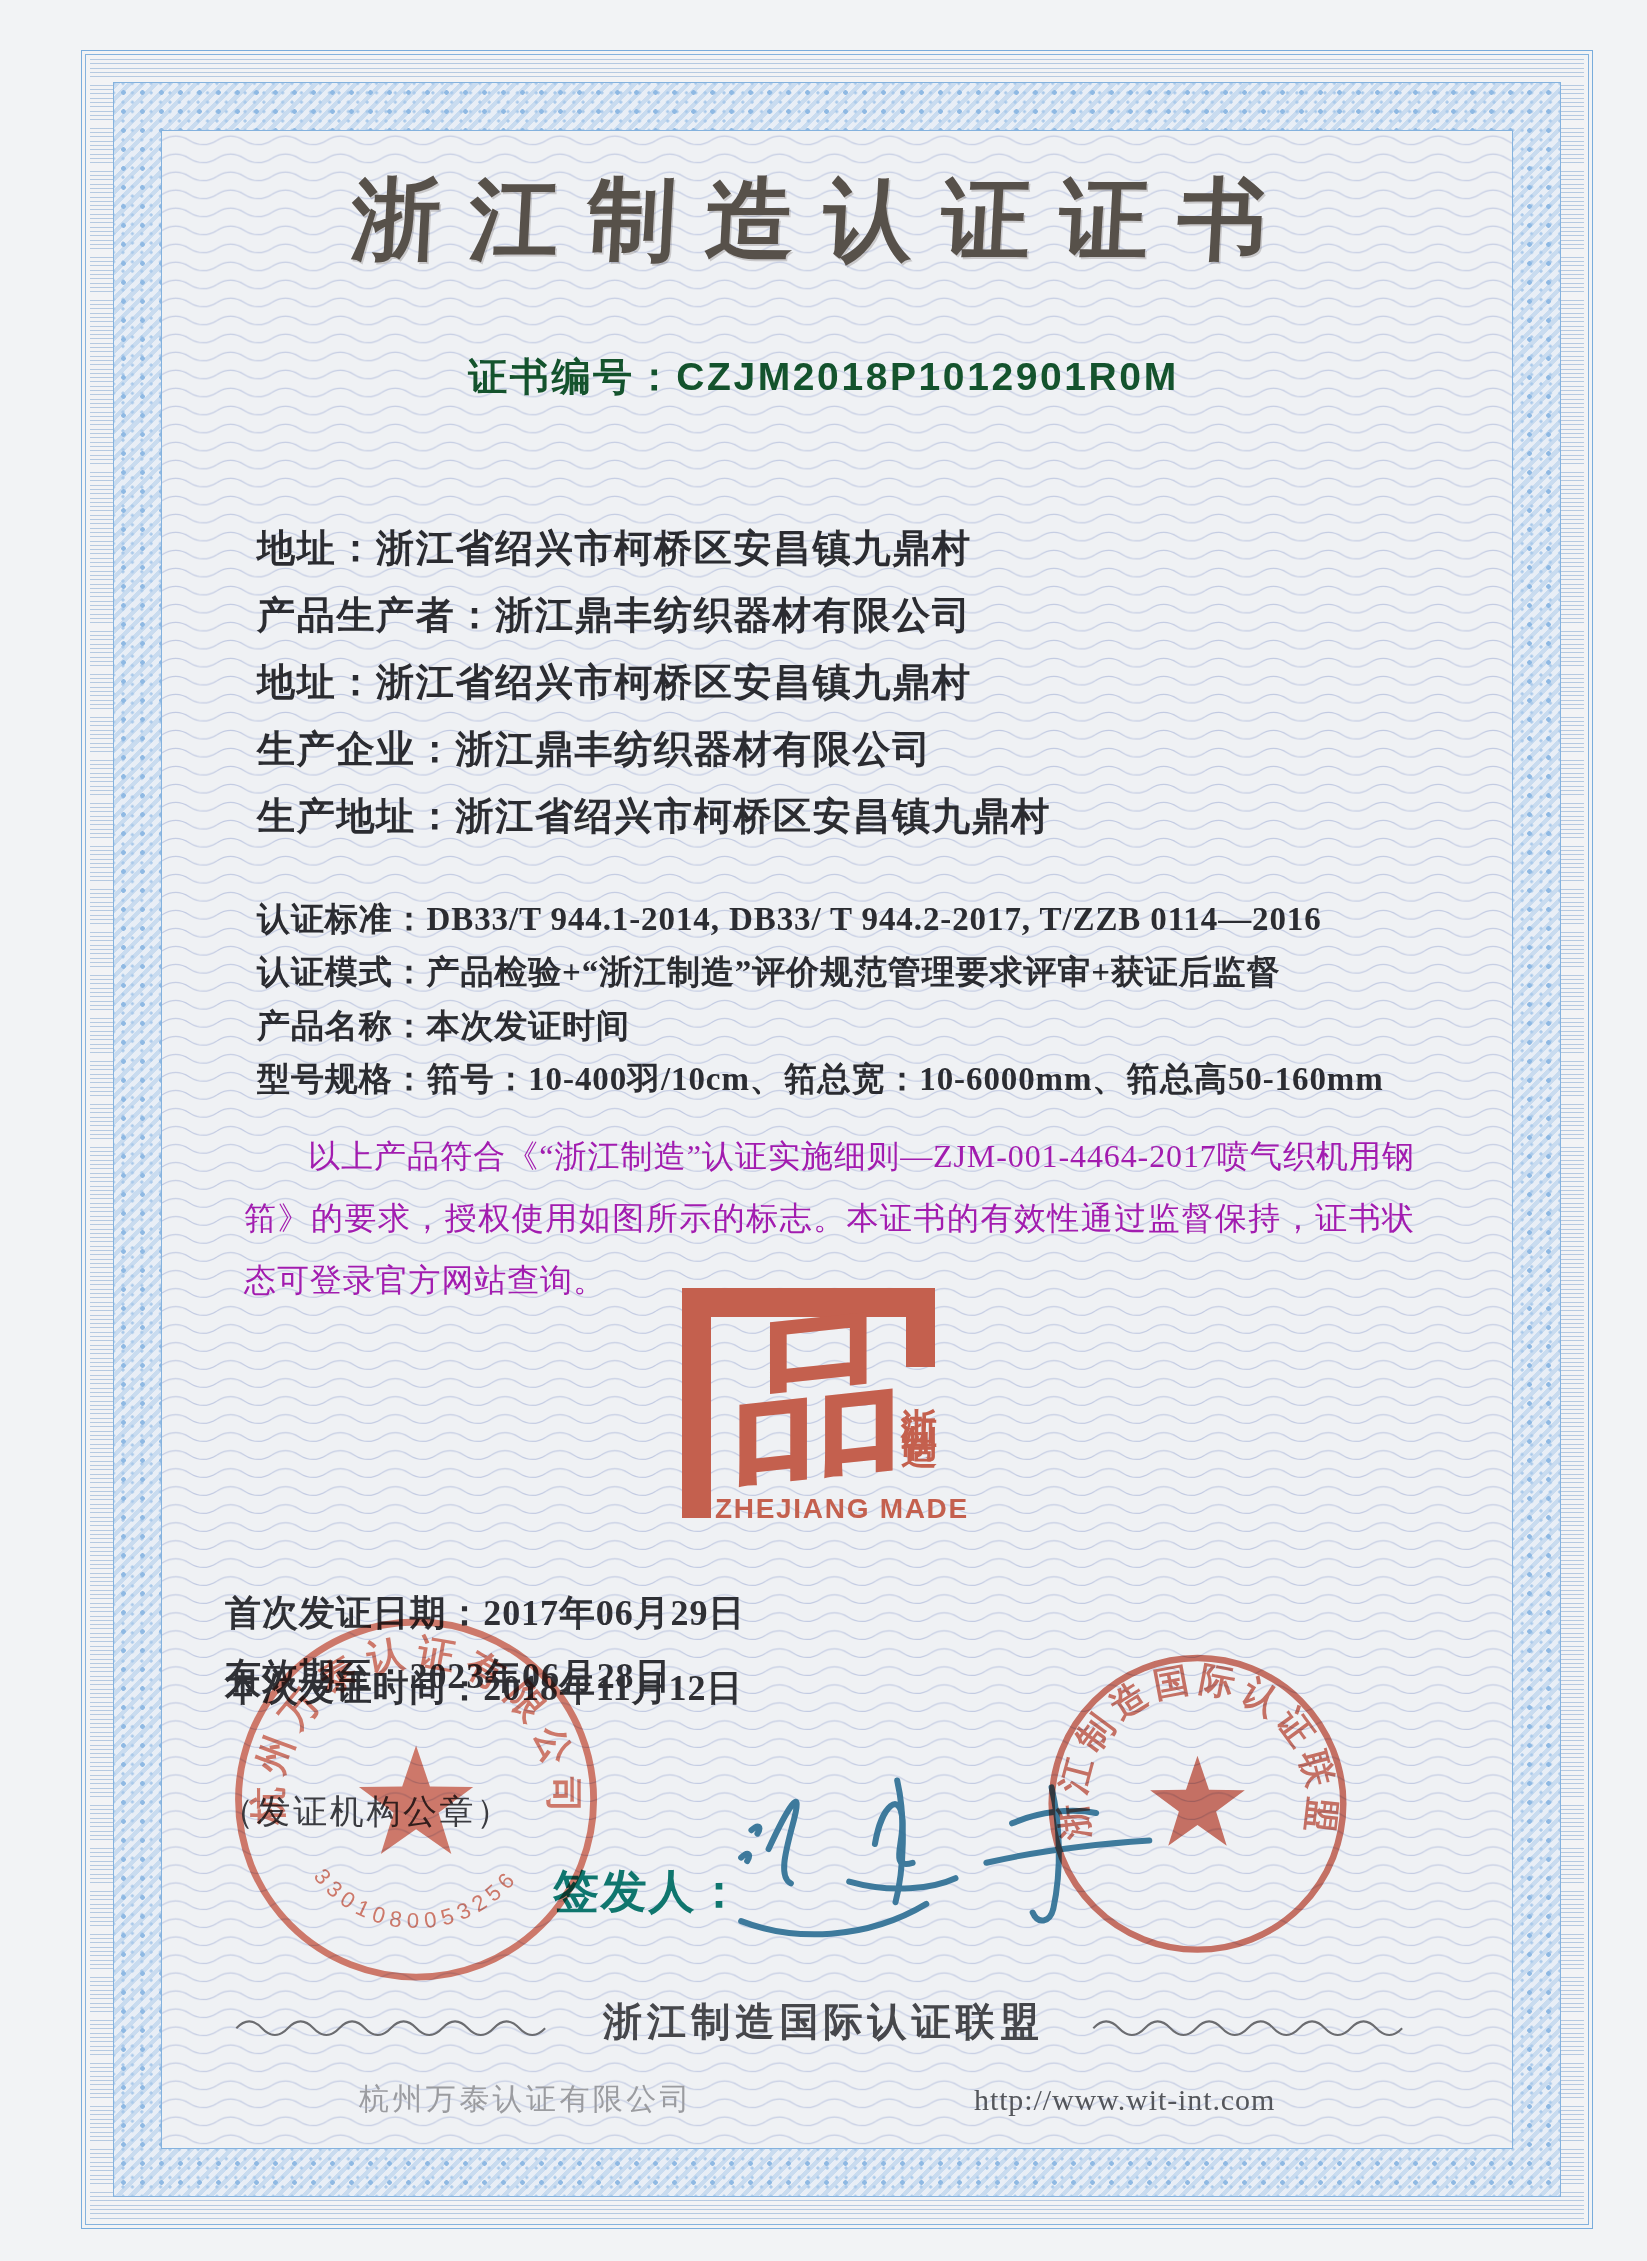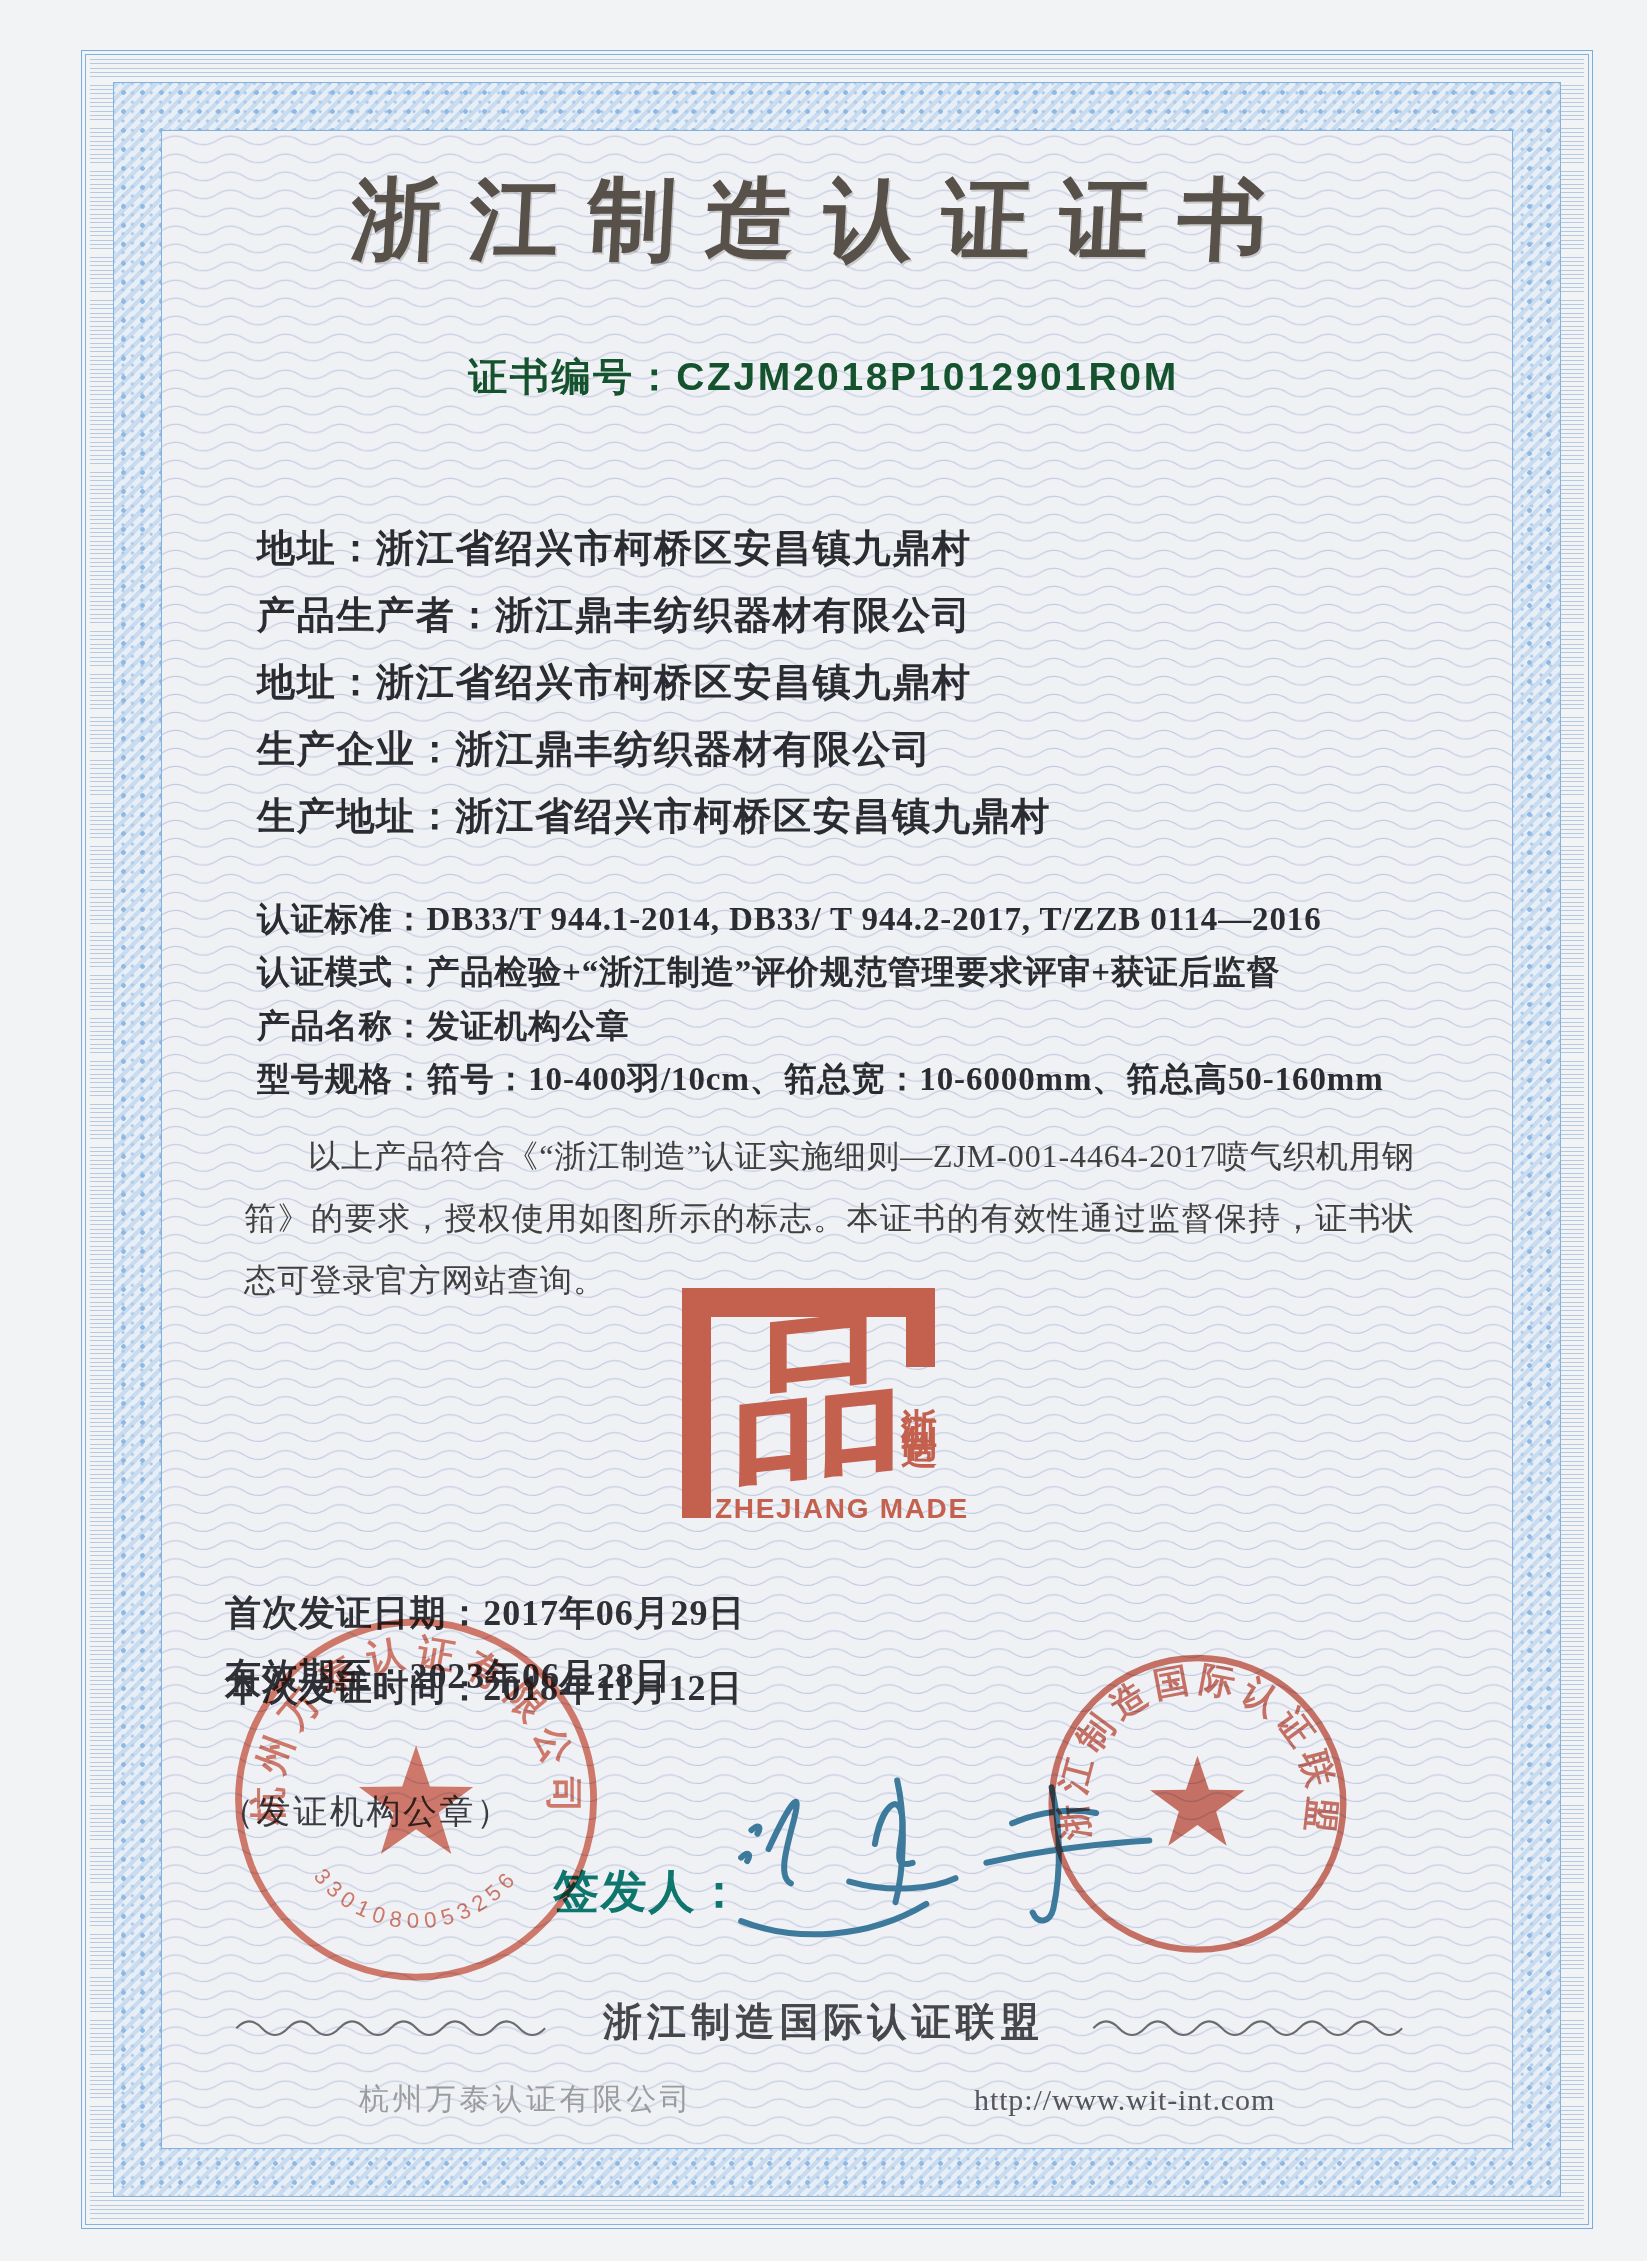--- a/index.html
+++ b/index.html
@@ -39,21 +39,21 @@
     font-family:"Liberation Sans","DejaVu Sans",sans-serif;
     font-size:39px;font-weight:700;color:#14532d;letter-spacing:2.6px;white-space:nowrap;}
 
   .info-line{left:257px;font-size:38px;font-weight:700;color:#2b2c31;letter-spacing:1.7px;white-space:nowrap;}
   .il0{top:456px;} .il1{top:523px;} .il2{top:590px;} .il3{top:657px;} .il4{top:724px;} .il5{top:791px;}
 
   .detail-line{left:257px;font-size:33px;font-weight:700;color:#2b2c31;letter-spacing:0.9px;white-space:nowrap;}
   .dl0{top:897px;} .dl1{top:950px;} .dl2{top:1004px;} .dl3{top:1057px;}
 
   .paragraph{left:244px;top:1125px;width:1171px;
-    font-size:32px;font-weight:400;color:#404040;line-height:62px;
+    font-size:32px;font-weight:400;color:#a21caf;line-height:62px;
     text-indent:2em;text-align:justify;letter-spacing:0.9px;}
 
   
   .logo{left:682px;top:1284px;width:262px;height:244px;color:#c4604e;}
   .logo .bar-left{position:absolute;left:0;top:4.3px;width:29px;height:230px;background:#c4604e;}
   .logo .bar-top{position:absolute;left:0;top:4.3px;width:253px;height:29px;background:#c4604e;}
   .logo .bar-stub{position:absolute;left:224px;top:4.3px;width:29px;height:79px;background:#c4604e;}
   .logo .glyph{position:absolute;left:50px;top:24px;width:172px;height:180px;
     font-size:170px;line-height:180px;font-weight:700;text-align:center;
     transform:rotate(-6deg) skewX(-6deg);}
@@ -112,21 +112,21 @@
     <div class="abs cert-no">证书编号：CZJM2018P1012901R0M</div>
 
     <div class="abs info-line il1">地址：浙江省绍兴市柯桥区安昌镇九鼎村</div>
     <div class="abs info-line il2">产品生产者：浙江鼎丰纺织器材有限公司</div>
     <div class="abs info-line il3">地址：浙江省绍兴市柯桥区安昌镇九鼎村</div>
     <div class="abs info-line il4">生产企业：浙江鼎丰纺织器材有限公司</div>
     <div class="abs info-line il5">生产地址：浙江省绍兴市柯桥区安昌镇九鼎村</div>
 
     <div class="abs detail-line dl0">认证标准：DB33/T 944.1-2014, DB33/ T 944.2-2017, T/ZZB 0114—2016</div>
     <div class="abs detail-line dl1">认证模式：产品检验+“浙江制造”评价规范管理要求评审+获证后监督</div>
-    <div class="abs detail-line dl2">产品名称：发证机构公章</div>
+    <div class="abs detail-line dl2">产品名称：本次发证时间</div>
     <div class="abs detail-line dl3">型号规格：筘号：10-400羽/10cm、筘总宽：10-6000mm、筘总高50-160mm</div>
 
     <div class="abs paragraph">以上产品符合《“浙江制造”认证实施细则—ZJM-001-4464-2017喷气织机用钢筘》的要求，授权使用如图所示的标志。本证书的有效性通过监督保持，证书状态可登录官方网站查询。</div>
 
     <div class="abs logo">
       <div class="bar-left"></div>
       <div class="bar-top"></div>
       <div class="bar-stub"></div>
       <div class="glyph">品</div>
       <div class="side">浙江制造</div>

